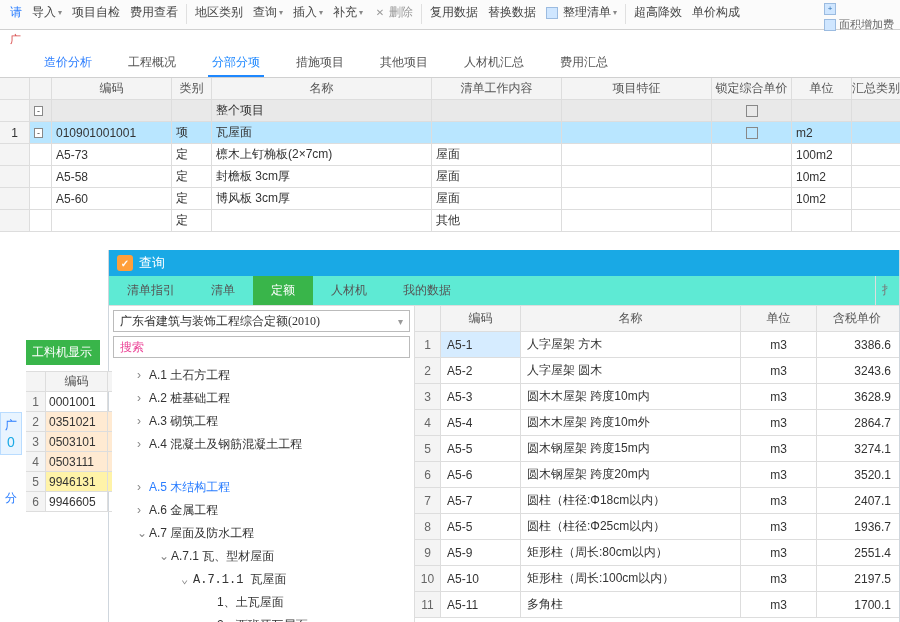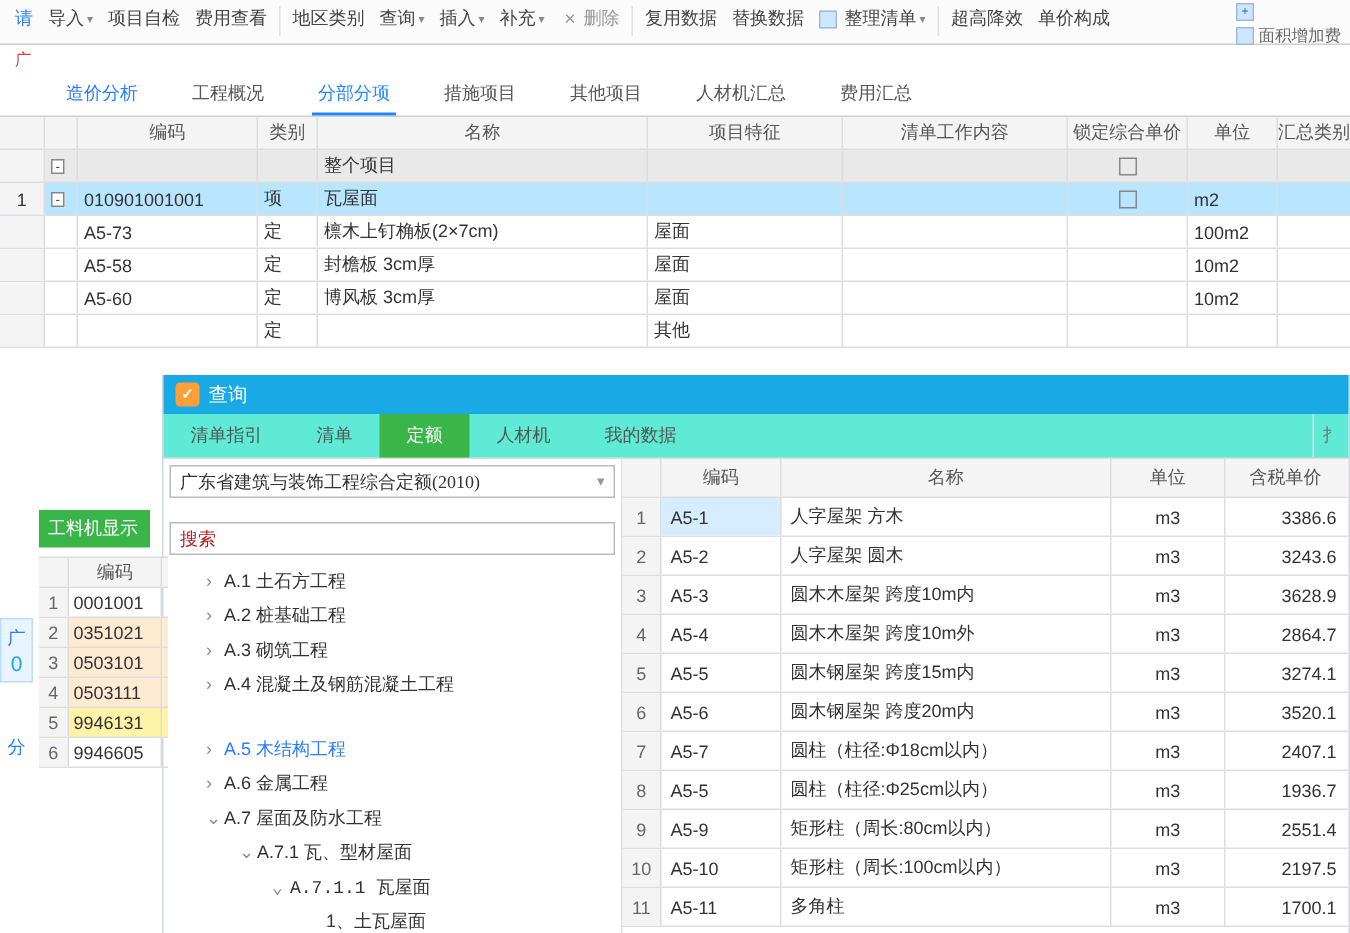--- a/index.html
+++ b/index.html
@@ -177,23 +177,23 @@
     border: 1px solid #bbb;
     margin: 4px;
     padding: 2px 6px;
     display:flex;align-items:center;justify-content:space-between;
     color:#333;cursor:pointer;
     height:22px;
     font-family:Liberation Serif, serif;
   }
   .qp-search {
     border: 1px solid #bbb;
-    margin: 12px 4px 4px 4px;
+    margin: 0 4px 4px 4px;
     padding: 2px 6px;
-    color:#b91c1c;
+    color:#ec4899;
     height:22px;
   }
   .qp-tree {
     flex:1;
     overflow-y:auto;
     overflow-x:hidden;
     padding:2px 4px 8px 4px;
   }
   .tree-item { padding: 3px 0 3px 24px; cursor:pointer; white-space:nowrap;}
   .tree-item .tcaret { display:inline-block;width:10px;color:#888;margin-right:2px;}
@@ -332,22 +332,22 @@
   <div class="tab">费用汇总</div>
 </div>
 
 <div class="upper-grid">
   <div class="ug-header">
     <div class="ug-hcell"></div>
     <div class="ug-hcell"></div>
     <div class="ug-hcell">编码</div>
     <div class="ug-hcell">类别</div>
     <div class="ug-hcell">名称</div>
+    <div class="ug-hcell">清单工作内容</div>
     <div class="ug-hcell">项目特征</div>
-    <div class="ug-hcell">清单工作内容</div>
     <div class="ug-hcell">锁定综合单价</div>
     <div class="ug-hcell">单位</div>
     <div class="ug-hcell" style="border-right:none;">汇总类别</div>
   </div>
 
   <div id="ug-rows">
       <div class="ug-row group">
         <div class="ug-cell" style="background: rgb(244, 244, 244); justify-content: center;"></div>
         <div class="ug-cell">
           <span class="tree-toggle">-</span>

